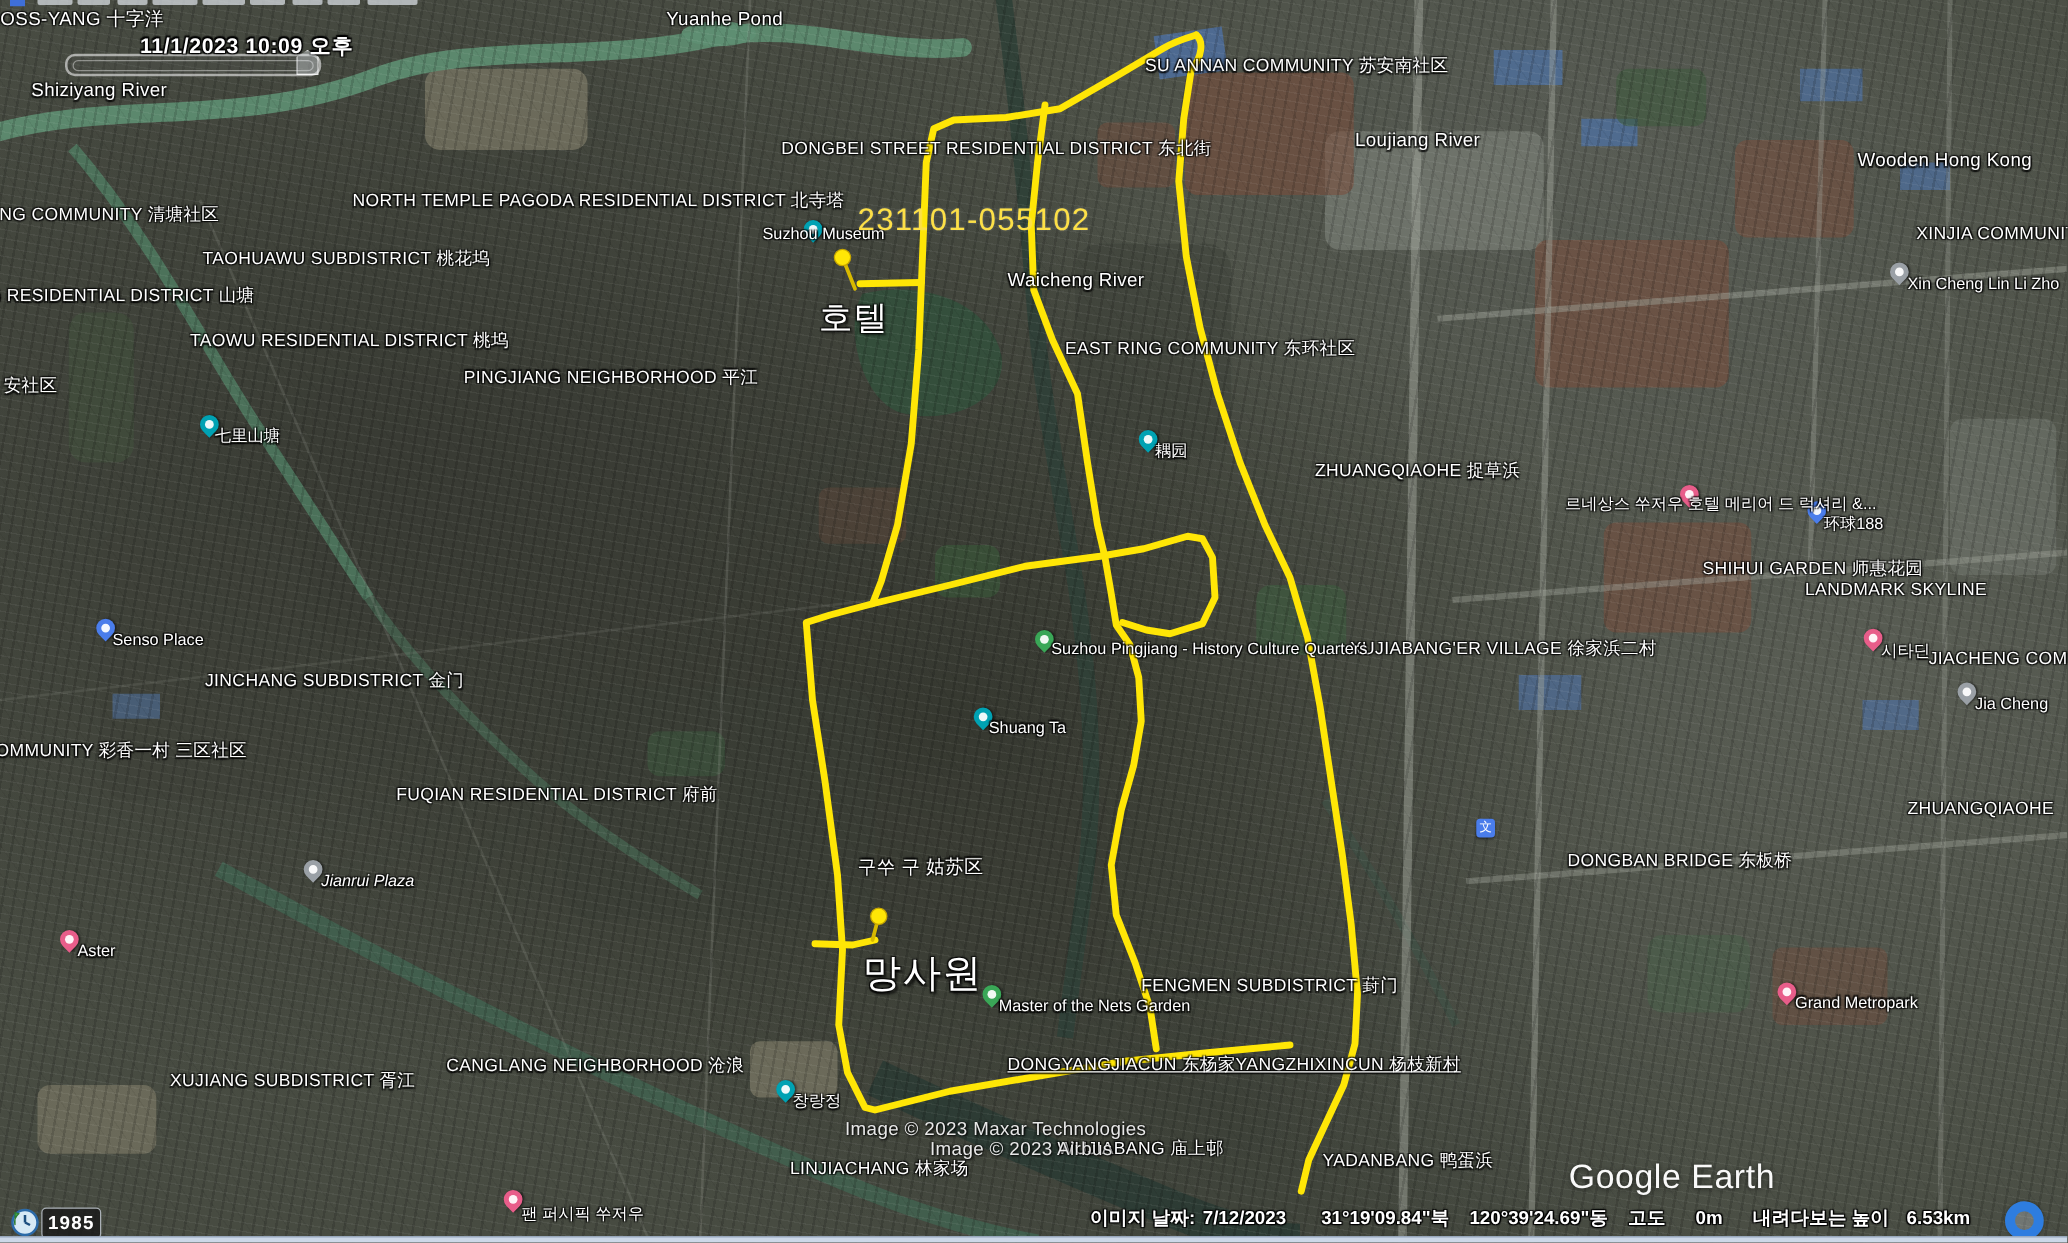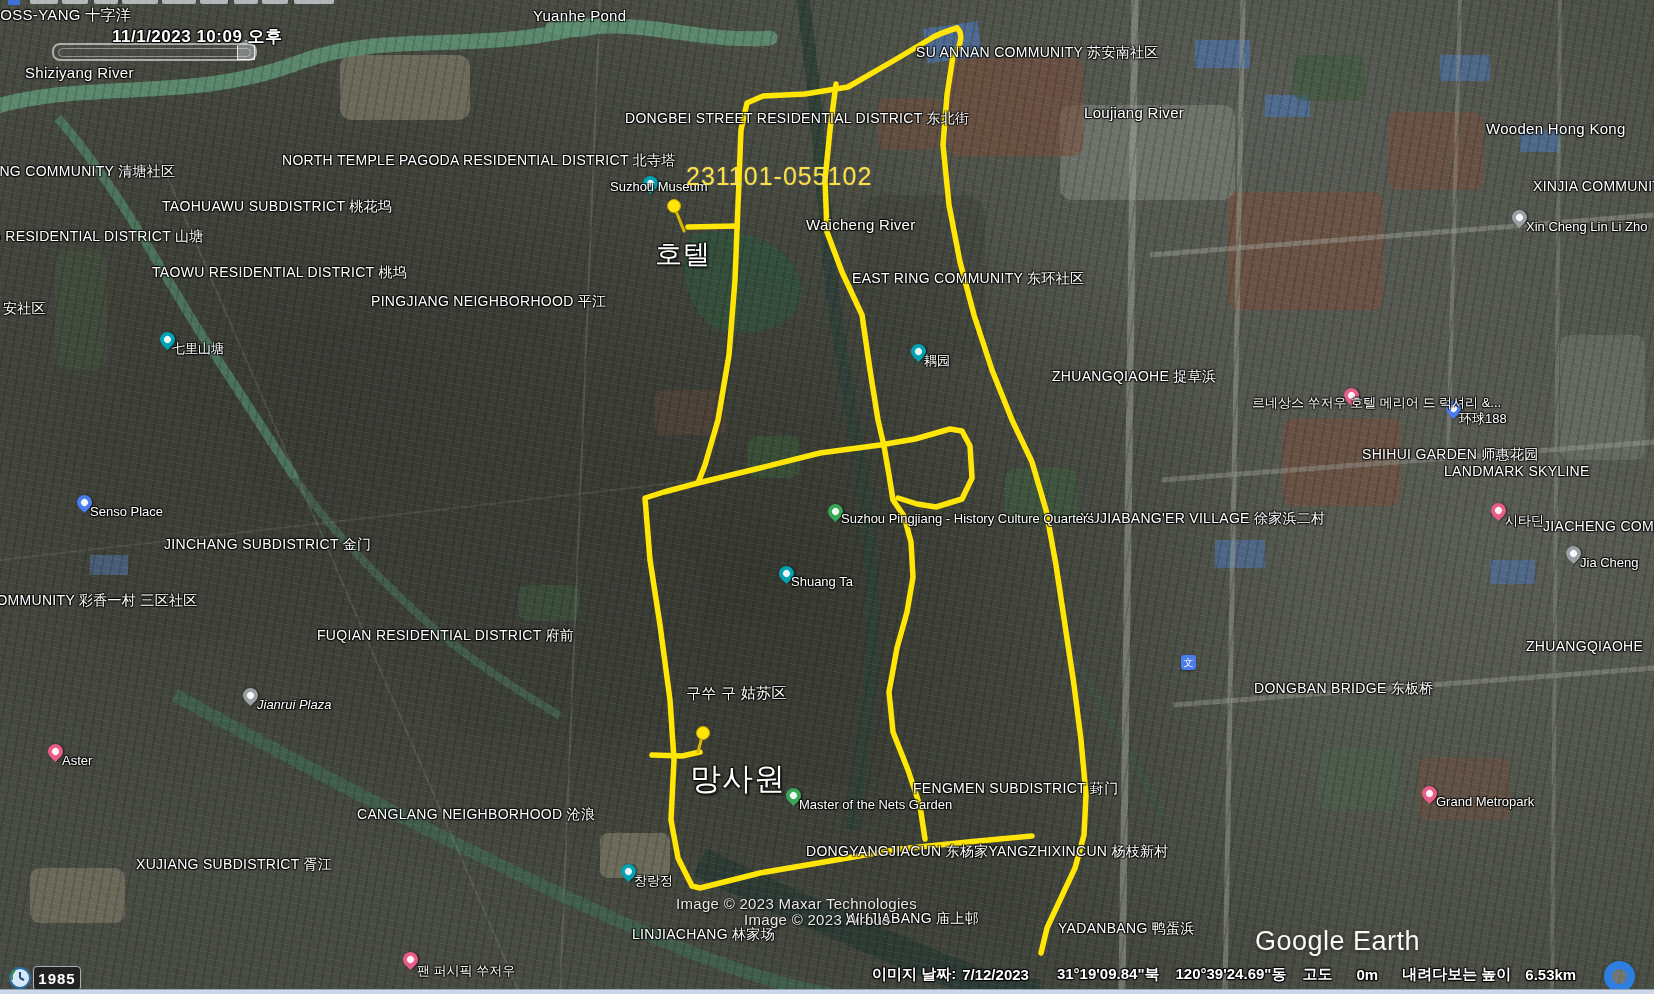--- a/index.html
+++ b/index.html
@@ -222,22 +222,22 @@
     <div class="map-label" style="left: 1444px; top: 463px;">LANDMARK SKYLINE</div>
     <div class="map-label" style="left: 1080px; top: 510px;">XUJIABANG'ER VILLAGE 徐家浜二村</div>
     <div class="map-label" style="left: 1543px; top: 518px;">JIACHENG COMMUNITY</div>
     <div class="map-label" style="left: 164px; top: 536px;">JINCHANG SUBDISTRICT 金门</div>
     <div class="map-label" style="left: -14px; top: 592px;">COMMUNITY 彩香一村 三区社区</div>
     <div class="map-label" style="left: 1526px; top: 638px;">ZHUANGQIAOHE</div>
     <div class="map-label" style="left: 317px; top: 627px;">FUQIAN RESIDENTIAL DISTRICT 府前</div>
     <div class="map-label" style="left: 1254px; top: 680px;">DONGBAN BRIDGE 东板桥</div>
     <div class="map-label" style="left: 686px; top: 684px; font-size: 15px;">구쑤 구 姑苏区</div>
     <div class="map-label" style="left: 913px; top: 780px;">FENGMEN SUBDISTRICT 葑门</div>
-    <div class="map-label" style="left: 357px; top: 806px;">CANGLANG NEIGHBORHOOD 沧浪</div>
-    <div class="map-label" style="left: 806px; top: 843px;">DONGYANGJIACUN 东杨家YANGZHIXINCUN 杨枝新村</div>
+    <div class="map-label" style="left: 357px; top: 844px;">CANGLANG NEIGHBORHOOD 沧浪</div>
+    <div class="map-label" style="left: 806px; top: 843px; text-decoration: underline;">DONGYANGJIACUN 东杨家YANGZHIXINCUN 杨枝新村</div>
     <div class="map-label" style="left: 136px; top: 856px;">XUJIANG SUBDISTRICT 胥江</div>
     <div class="map-label" style="left: 846px; top: 910px;">WUJIABANG 庙上邨</div>
     <div class="map-label" style="left: 632px; top: 926px;">LINJIACHANG 林家场</div>
     <div class="map-label" style="left: 1058px; top: 920px;">YADANBANG 鸭蛋浜</div>
   </div>
 <div id="pins-layer">
     <div class="pin" style="left: 643px; top: 176px; background: rgb(0, 162, 179);"></div>
     <div class="pin-label" style="left: 610px; top: 179px;">Suzhou Museum</div>
     <div class="pin" style="left: 160px; top: 332px; background: rgb(0, 162, 179);"></div>
     <div class="pin-label" style="left: 172px; top: 340px;">七里山塘</div>

